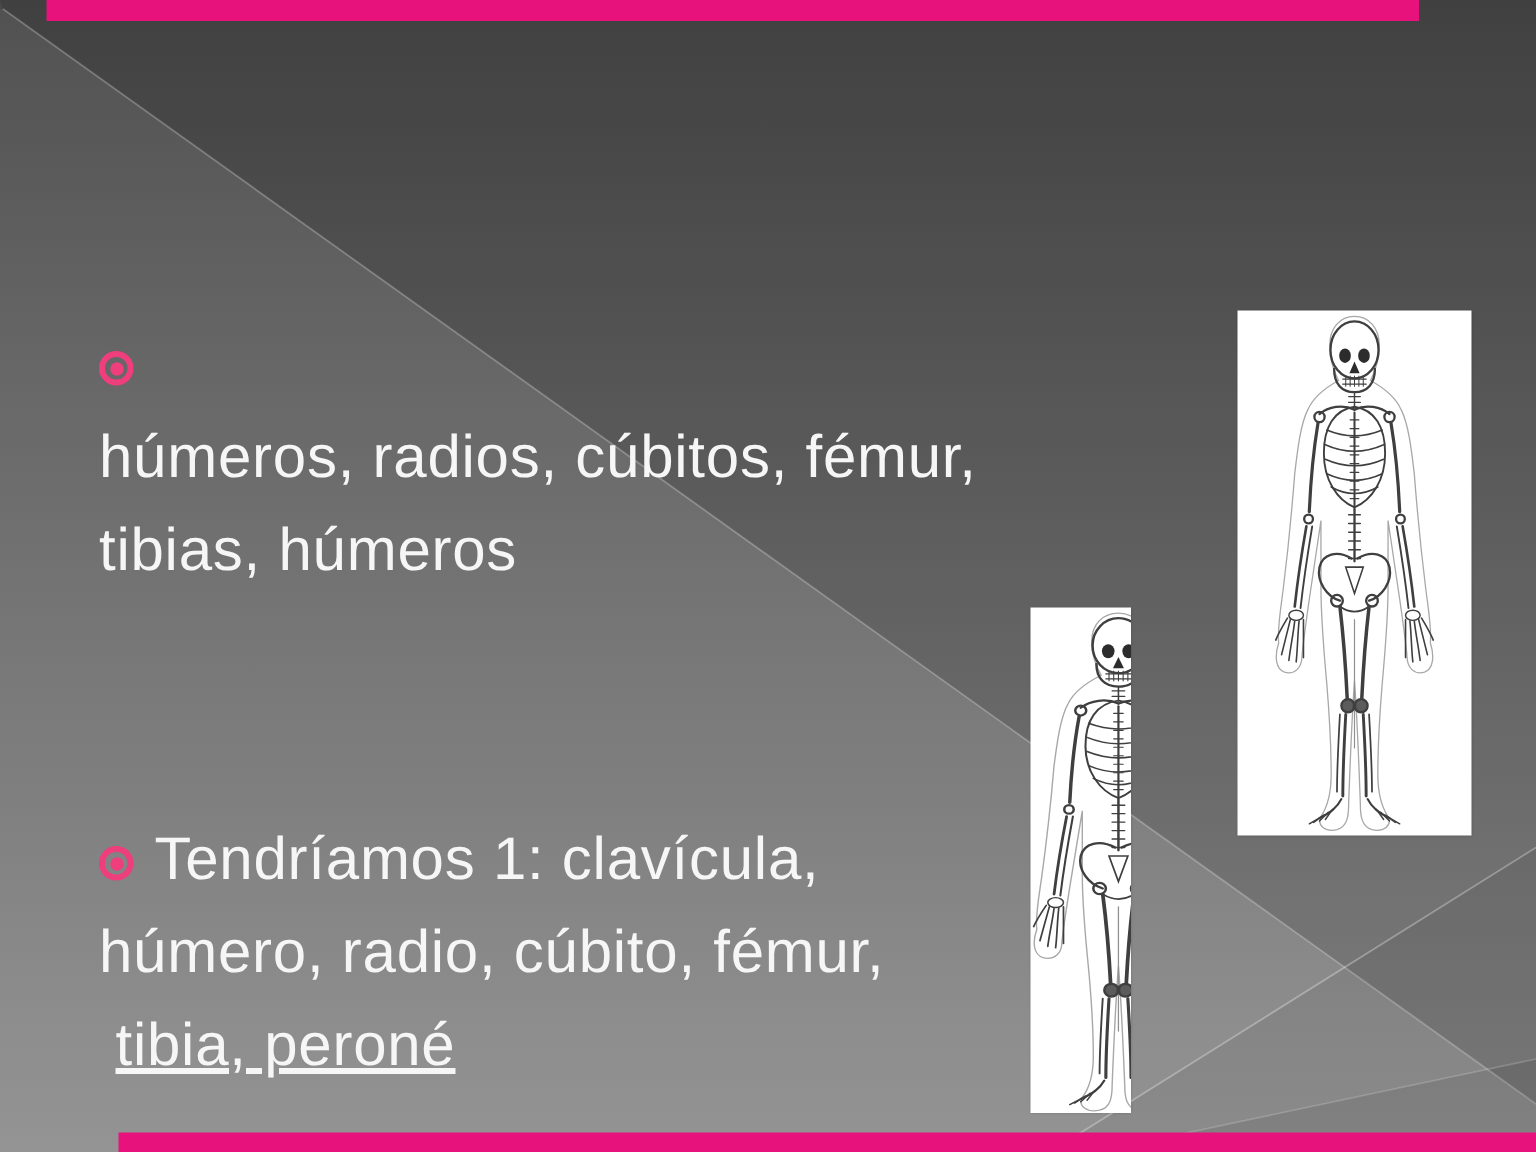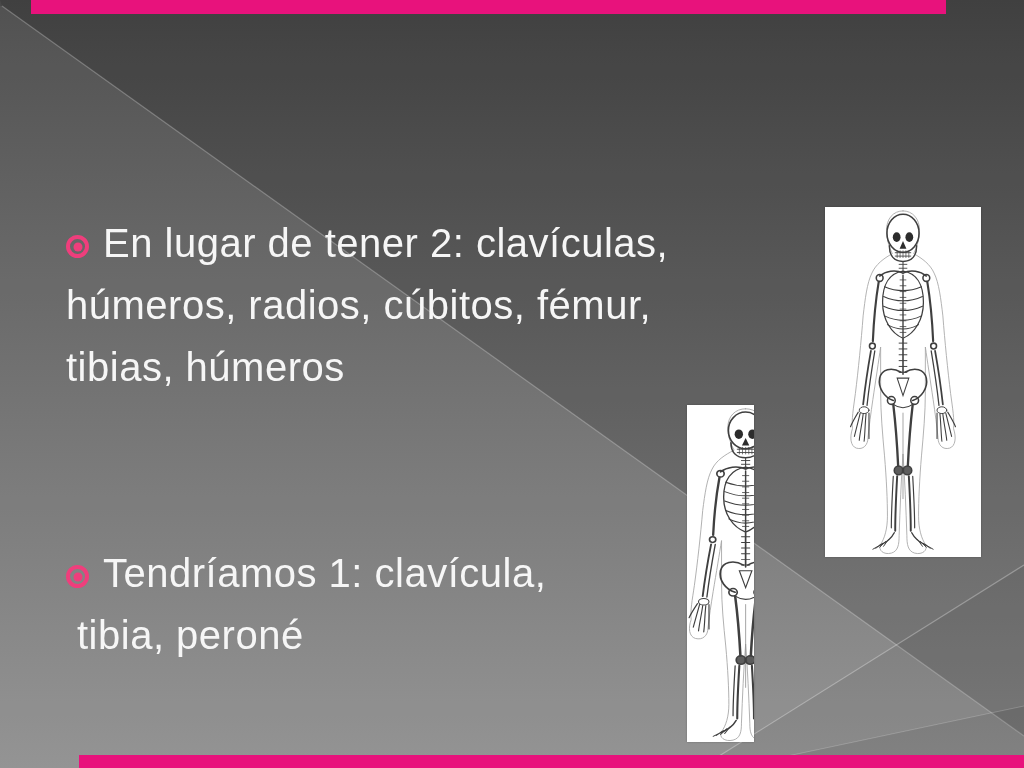--- a/index.html
+++ b/index.html
@@ -10,21 +10,21 @@
   }
   .bg{position:absolute;left:0;top:0;width:1024px;height:768px;display:block;}
   .accent-bar{position:absolute;background:var(--accent-pink,#e8127c);}
   .accent-bar.top{left:31px;top:0;width:915px;height:14px;}
   .accent-bar.bottom{left:79px;top:755px;width:945px;height:13px;}
   .para{position:absolute;left:66px;width:660px;color:var(--text-color,#f6f6f6);}
   .line{
     height:62px;line-height:62px;white-space:nowrap;
     font-size:40px;letter-spacing:0.5px;font-weight:400;
   }
-  .line.indent{padding-left:11px;}
+  .line.indent{padding-left:11px;text-decoration:underline;}
   .bullet{
     display:inline-block;box-sizing:border-box;width:23px;height:23px;
     border:4px solid var(--bullet-pink,#ef3e7c);border-radius:50%;
     position:relative;margin-right:14px;vertical-align:-1px;
   }
   .bullet .bullet-dot{
     position:absolute;left:50%;top:50%;width:9px;height:9px;
     transform:translate(-50%,-50%);
     background:var(--bullet-pink,#ef3e7c);border-radius:50%;
   }
@@ -139,27 +139,28 @@
           <path d="M86,277 C87,295 88,315 88,333" stroke-width="2"></path>
           <path d="M90,277 C91,295 92,314 92,330" stroke-width="1.2"></path>
           <path d="M89,335 C92,341 97,345 104,348" stroke-width="1.4"></path>
           <path d="M104,348 L111,352 M101,346 L108,351 M98,344 L104,350 M95,342 L100,349" stroke-width="1"></path>
         </g>
       </g>
     </defs>
   </svg>
 
   <div class="para" style="top:212px">
-    <div class="line"><span class="bullet"><span class="bullet-dot"></span></span><span>En lugar de tener 2: clavículas,</span></div>
+    <div class="line"><span class="bullet"><span class="bullet-dot"></span></span></div>
     <div class="line">húmeros, radios, cúbitos, fémur,</div>
     <div class="line">tibias, húmeros</div>
   </div>
 
   <div class="para" style="top:542px">
     <div class="line"><span class="bullet"><span class="bullet-dot"></span></span><span>Tendríamos 1: clavícula,</span></div>
+    <div class="line">húmero, radio, cúbito, fémur,</div>
     <div class="line indent">tibia, peroné</div>
   </div>
 
   <div class="photo small">
     <svg viewBox="24 0 64 358" preserveAspectRatio="none">
       <use href="#skel-art"></use>
     </svg>
   </div>
 
   <div class="photo large">

